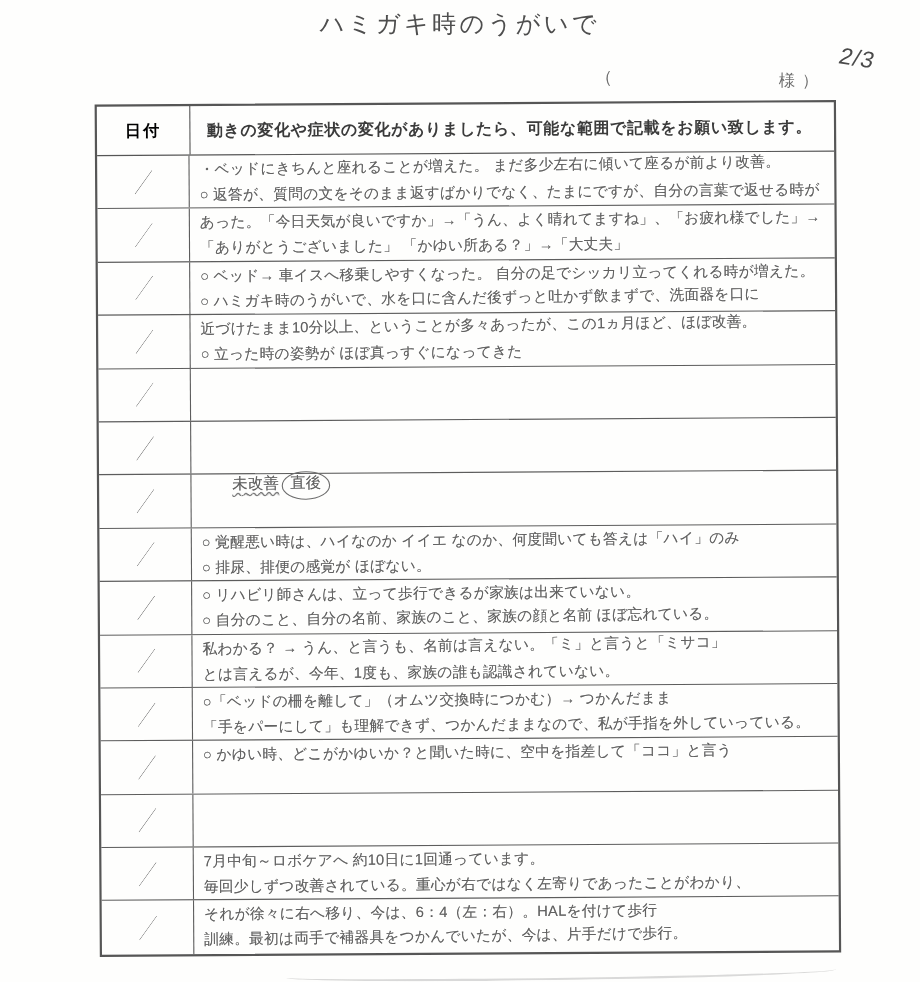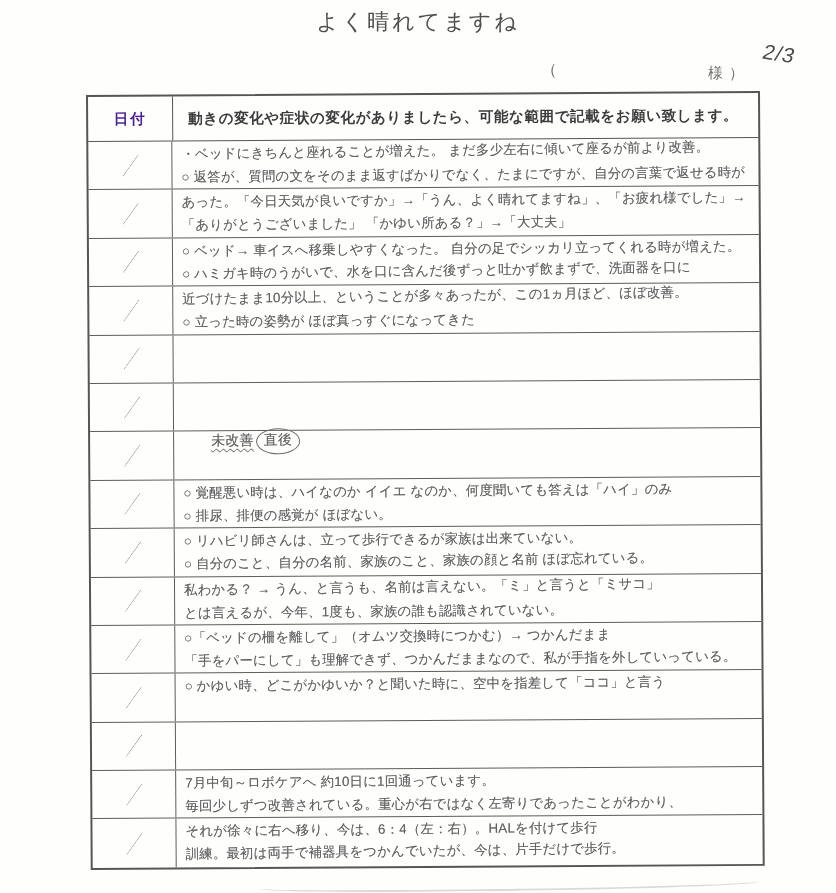--- a/index.html
+++ b/index.html
@@ -27,21 +27,21 @@
   .record-table{
     position:absolute;left:86px;top:95px;width:674px;
     border:2px solid #565656;background:#fefefd;
     transform:rotate(-0.35deg);transform-origin:top left;
     box-sizing:border-box;
   }
   .thead{display:flex;height:44px;border-bottom:1.5px solid #565656;}
   .th-date{
     width:84px;flex:none;border-right:1.5px solid #565656;
     display:flex;align-items:center;justify-content:center;
-    font-size:14.5px;font-weight:bold;color:#4c1d95;letter-spacing:2px;
+    font-size:14.5px;font-weight:bold;color:#000000;letter-spacing:2px;
   }
   .th-notes{
     flex:1;display:flex;align-items:center;padding-left:15px;
     font-size:14.5px;font-weight:bold;color:#3b3b3b;letter-spacing:0.6px;
   }
   .row{display:flex;height:48.4px;border-bottom:1.4px solid #5d5d5d;box-sizing:border-box;}
   .row:last-child{border-bottom:none;}
   .cell-date{width:84px;flex:none;border-right:1.4px solid #5d5d5d;position:relative;box-sizing:border-box;}
   .slash{
     position:absolute;left:50%;top:50%;width:27px;height:0;
@@ -67,21 +67,21 @@
   
   .page-edge-shadow{
     position:absolute;left:260px;top:879px;width:500px;height:10px;
     border-bottom:2px solid rgba(150,150,150,.35);
     border-radius:0 0 60% 40%;transform:rotate(-0.6deg);
   }
 </style>
 </head>
 <body>
 
-<div class="title">よく晴れてますね</div>
+<div class="title">ハミガキ時のうがいで</div>
 
 <span class="name-paren-open">（</span>
 <span class="name-paren-close">様）</span>
 <span class="page-number">2/3</span>
 
 <div class="record-table">
   <div class="thead">
     <div class="th-date">日付</div>
     <div class="th-notes">動きの変化や症状の変化がありましたら、可能な範囲で記載をお願い致します。</div>
   </div>

